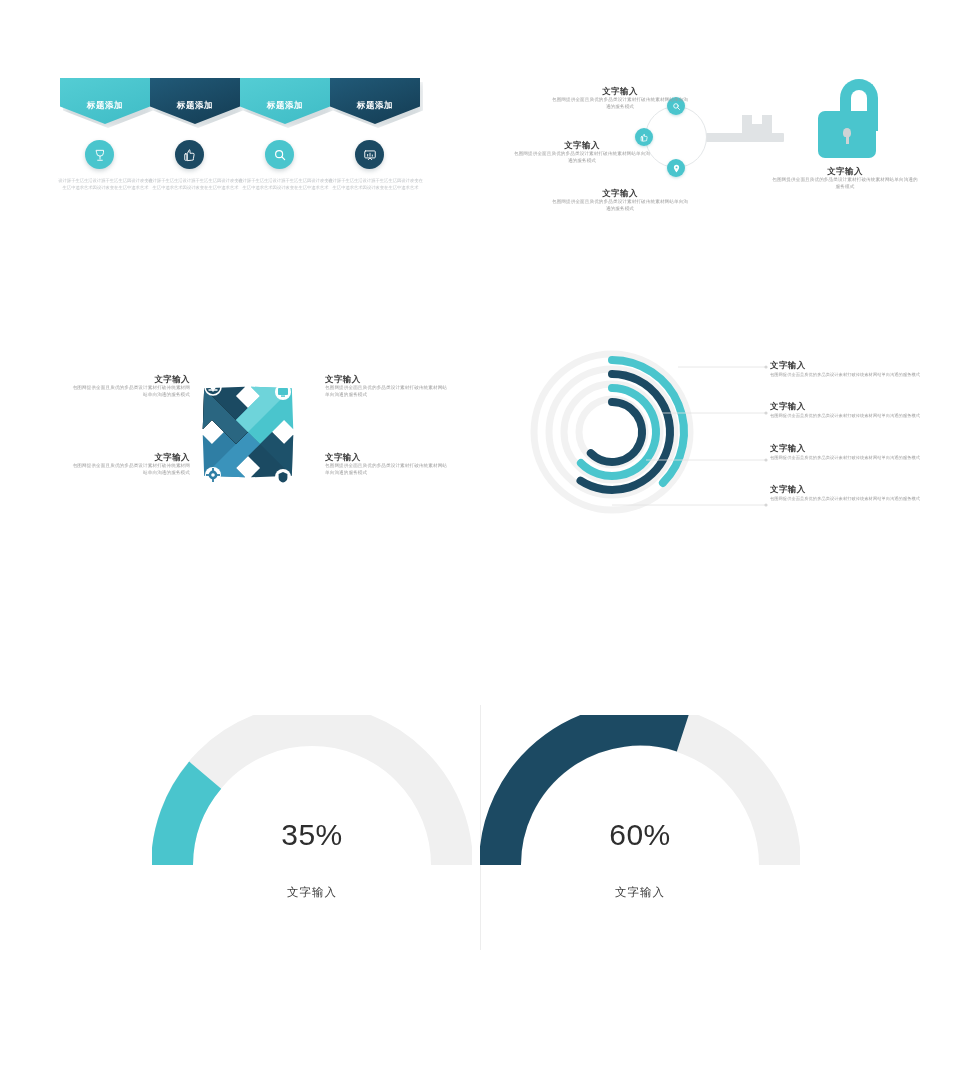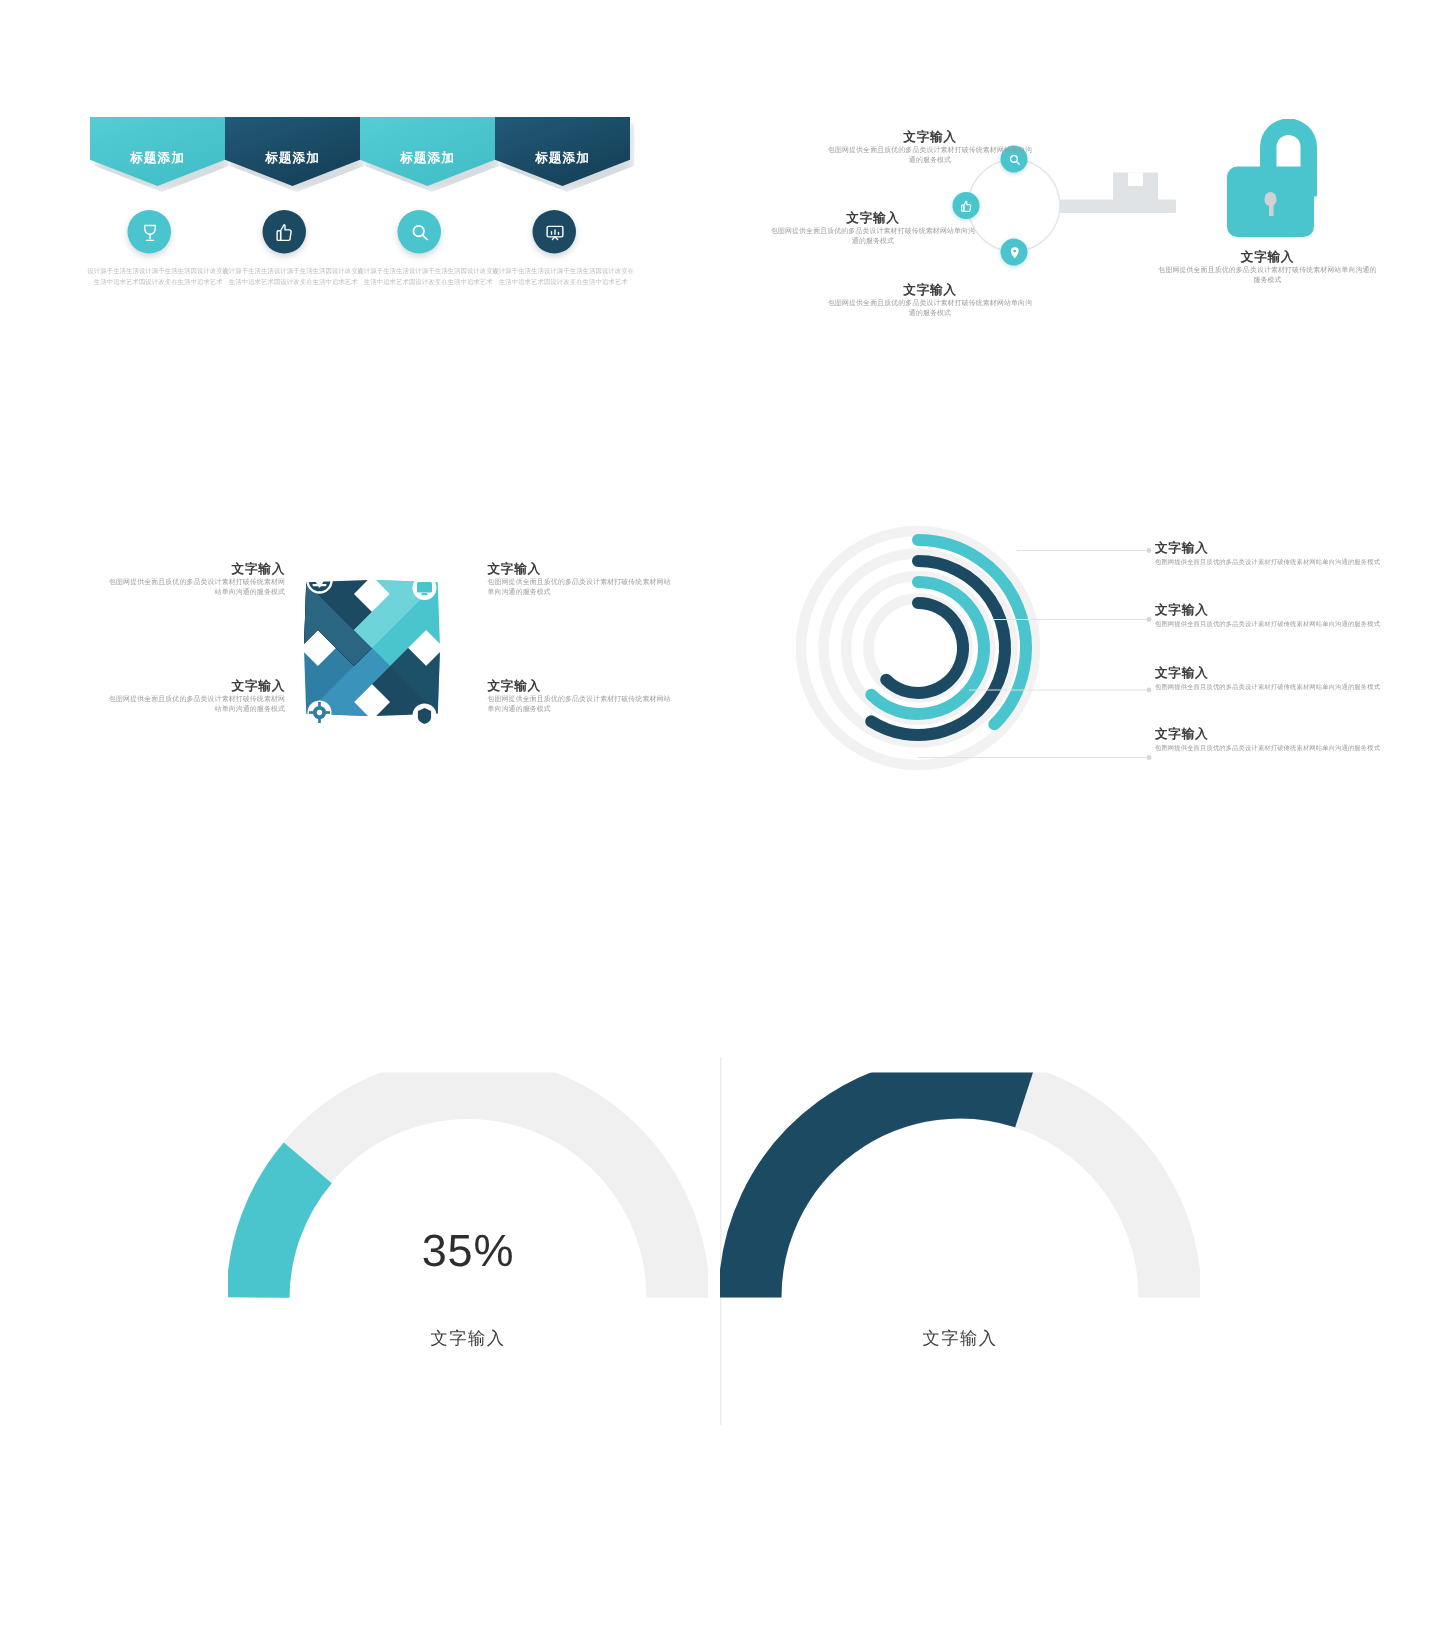--- a/index.html
+++ b/index.html
@@ -400,17 +400,18 @@
       </svg>
       <div class="gauge-val">35%</div>
       <div class="gauge-cap">文字输入</div>
     </div>
 
     <div class="gauge" id="gauge-right">
       <svg width="320" height="175" viewBox="0 0 320 175">
         <path d="M 20 150 A 140 140 0 0 1 300 150" fill="none" stroke="#f0f0f0" stroke-width="42"></path>
         <path d="M 20 150 A 140 140 0 0 1 203.3 16.5" fill="none" stroke="#1c4a63" stroke-width="42"></path>
       </svg>
+      <div class="gauge-val">60%</div>
       <div class="gauge-cap">文字输入</div>
     </div>
   </div>
 
 </div>
 
 </body></html>

